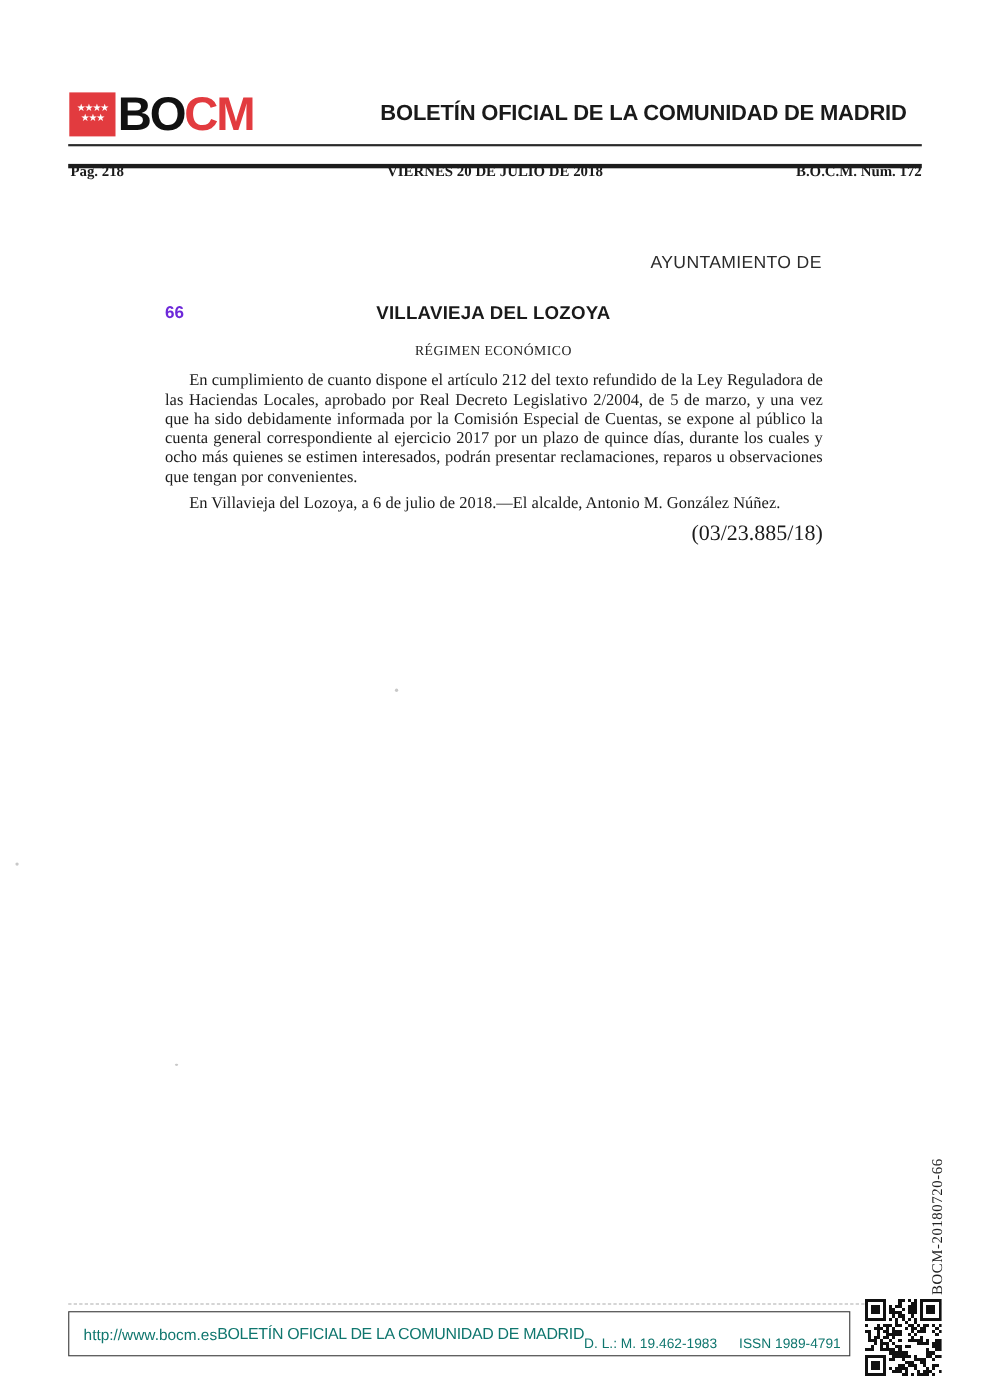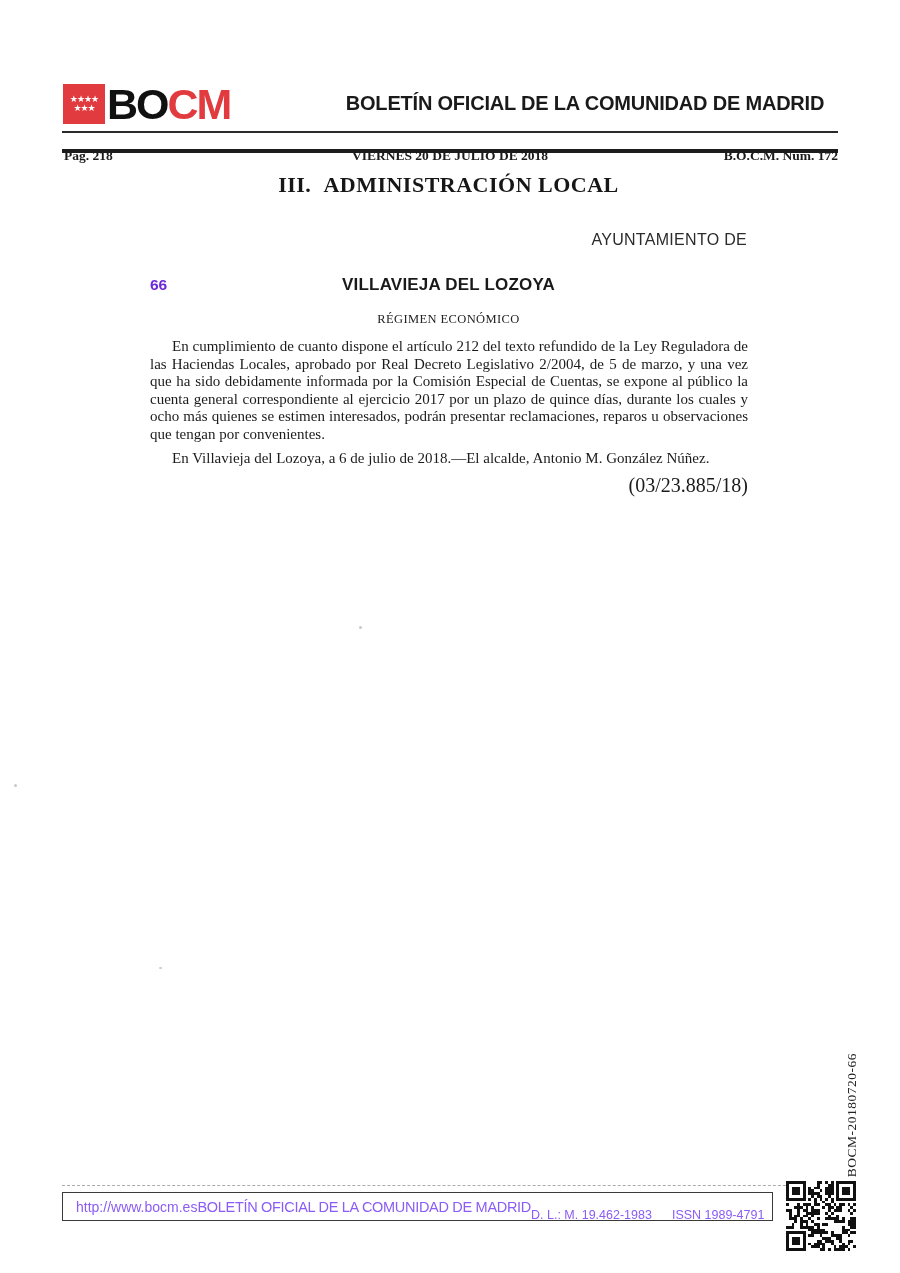--- a/index.html
+++ b/index.html
@@ -80,24 +80,24 @@
     position:absolute;right:40px;bottom:96px;
     writing-mode:vertical-rl;transform:rotate(180deg);
     font-size:13.5px;letter-spacing:0.5px;color:#222;
   }
   
   .footer-dashes{
     position:absolute;left:62px;top:1185px;width:794px;height:0;
     border-top:1.6px dashed #8f8f8f;opacity:0.75;
   }
   .footer-box{
-    position:absolute;left:62px;top:1192px;width:711px;height:29px;
+    position:absolute;left:62px;top:1192px;width:711px;height:41px;
     border:1.6px solid #3a3a3a;box-sizing:border-box;
     display:flex;align-items:center;
-    font-family:"Liberation Sans",sans-serif;color:#8b5cf6;
+    font-family:"Liberation Sans",sans-serif;color:#0f766e;
   }
   .footer-url{font-size:14px;margin-left:13px;white-space:nowrap;}
   .footer-title{
     flex:1;text-align:center;font-size:14.5px;letter-spacing:-0.3px;white-space:nowrap;
   }
   .footer-right{display:flex;align-items:center;gap:20px;margin-right:10px;white-space:nowrap;margin-top:17px;}
   .footer-dl,.footer-issn{font-size:12.5px;}
   .qr{position:absolute;left:786px;top:1181px;width:70px;height:70px;}
 </style>
 </head>
@@ -117,21 +117,20 @@
   </div>
 
   <div class="rule-thin"></div>
   <div class="meta-row">
     <span class="meta-left">Pág. 218</span>
     <span class="meta-center">VIERNES 20 DE JULIO DE 2018</span>
     <span class="meta-right">B.O.C.M. Núm. 172</span>
   </div>
   <div class="rule-thick"></div>
 
-  <div class="section-title"><span>III.</span><span class="gap"></span><span>ADMINISTRACIÓN LOCAL</span></div>
   <div class="org-line">AYUNTAMIENTO DE</div>
   <div class="announce-num">66</div>
   <div class="municipality">VILLAVIEJA DEL LOZOYA</div>
   <div class="subject">RÉGIMEN ECONÓMICO</div>
 
   <div class="body-par">En cumplimiento de cuanto dispone el artículo 212 del texto refundido de la Ley Reguladora de las Haciendas Locales, aprobado por Real Decreto Legislativo 2/2004, de 5 de marzo, y una vez que ha sido debidamente informada por la Comisión Especial de Cuentas, se expone al público la cuenta general correspondiente al ejercicio 2017 por un plazo de quince días, durante los cuales y ocho más quienes se estimen interesados, podrán presentar reclamaciones, reparos u observaciones que tengan por convenientes.</div>
   <div class="signature">En Villavieja del Lozoya, a 6 de julio de 2018.—El alcalde, Antonio M. González Núñez.</div>
   <div class="reference">(03/23.885/18)</div>
 
   <div class="speck" style="left:359px;top:626px;width:3px;height:3px;"></div>

